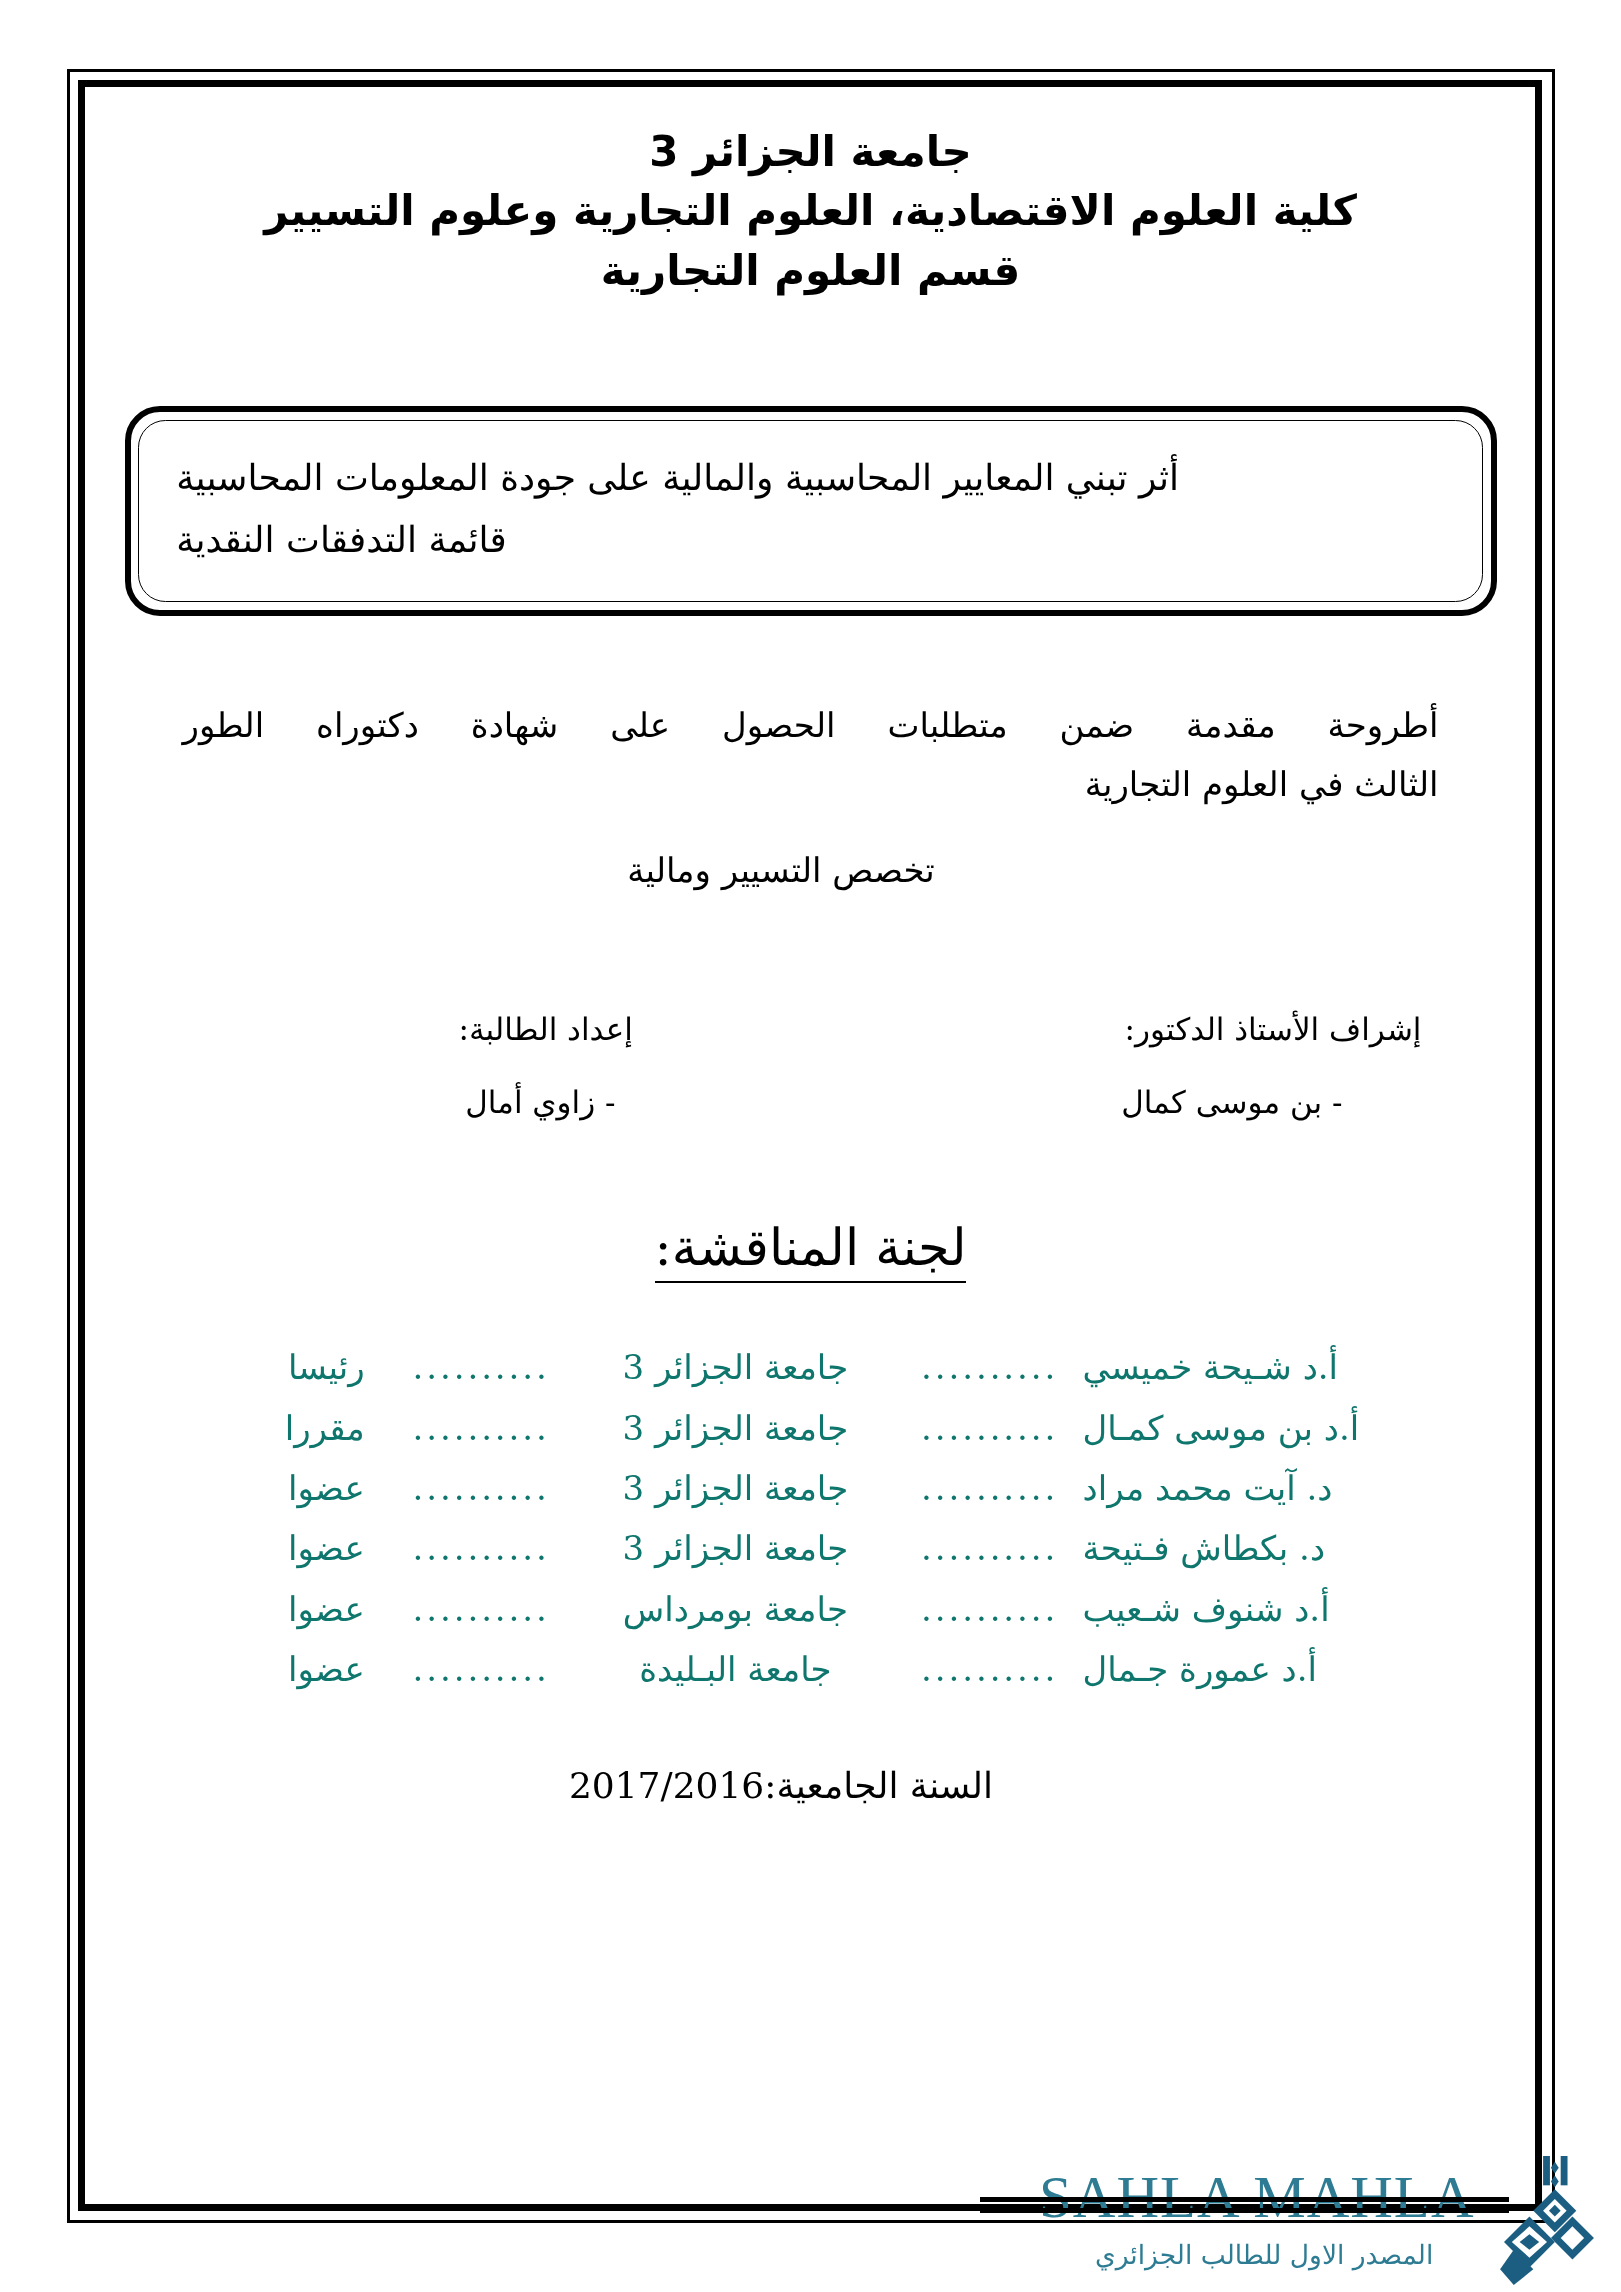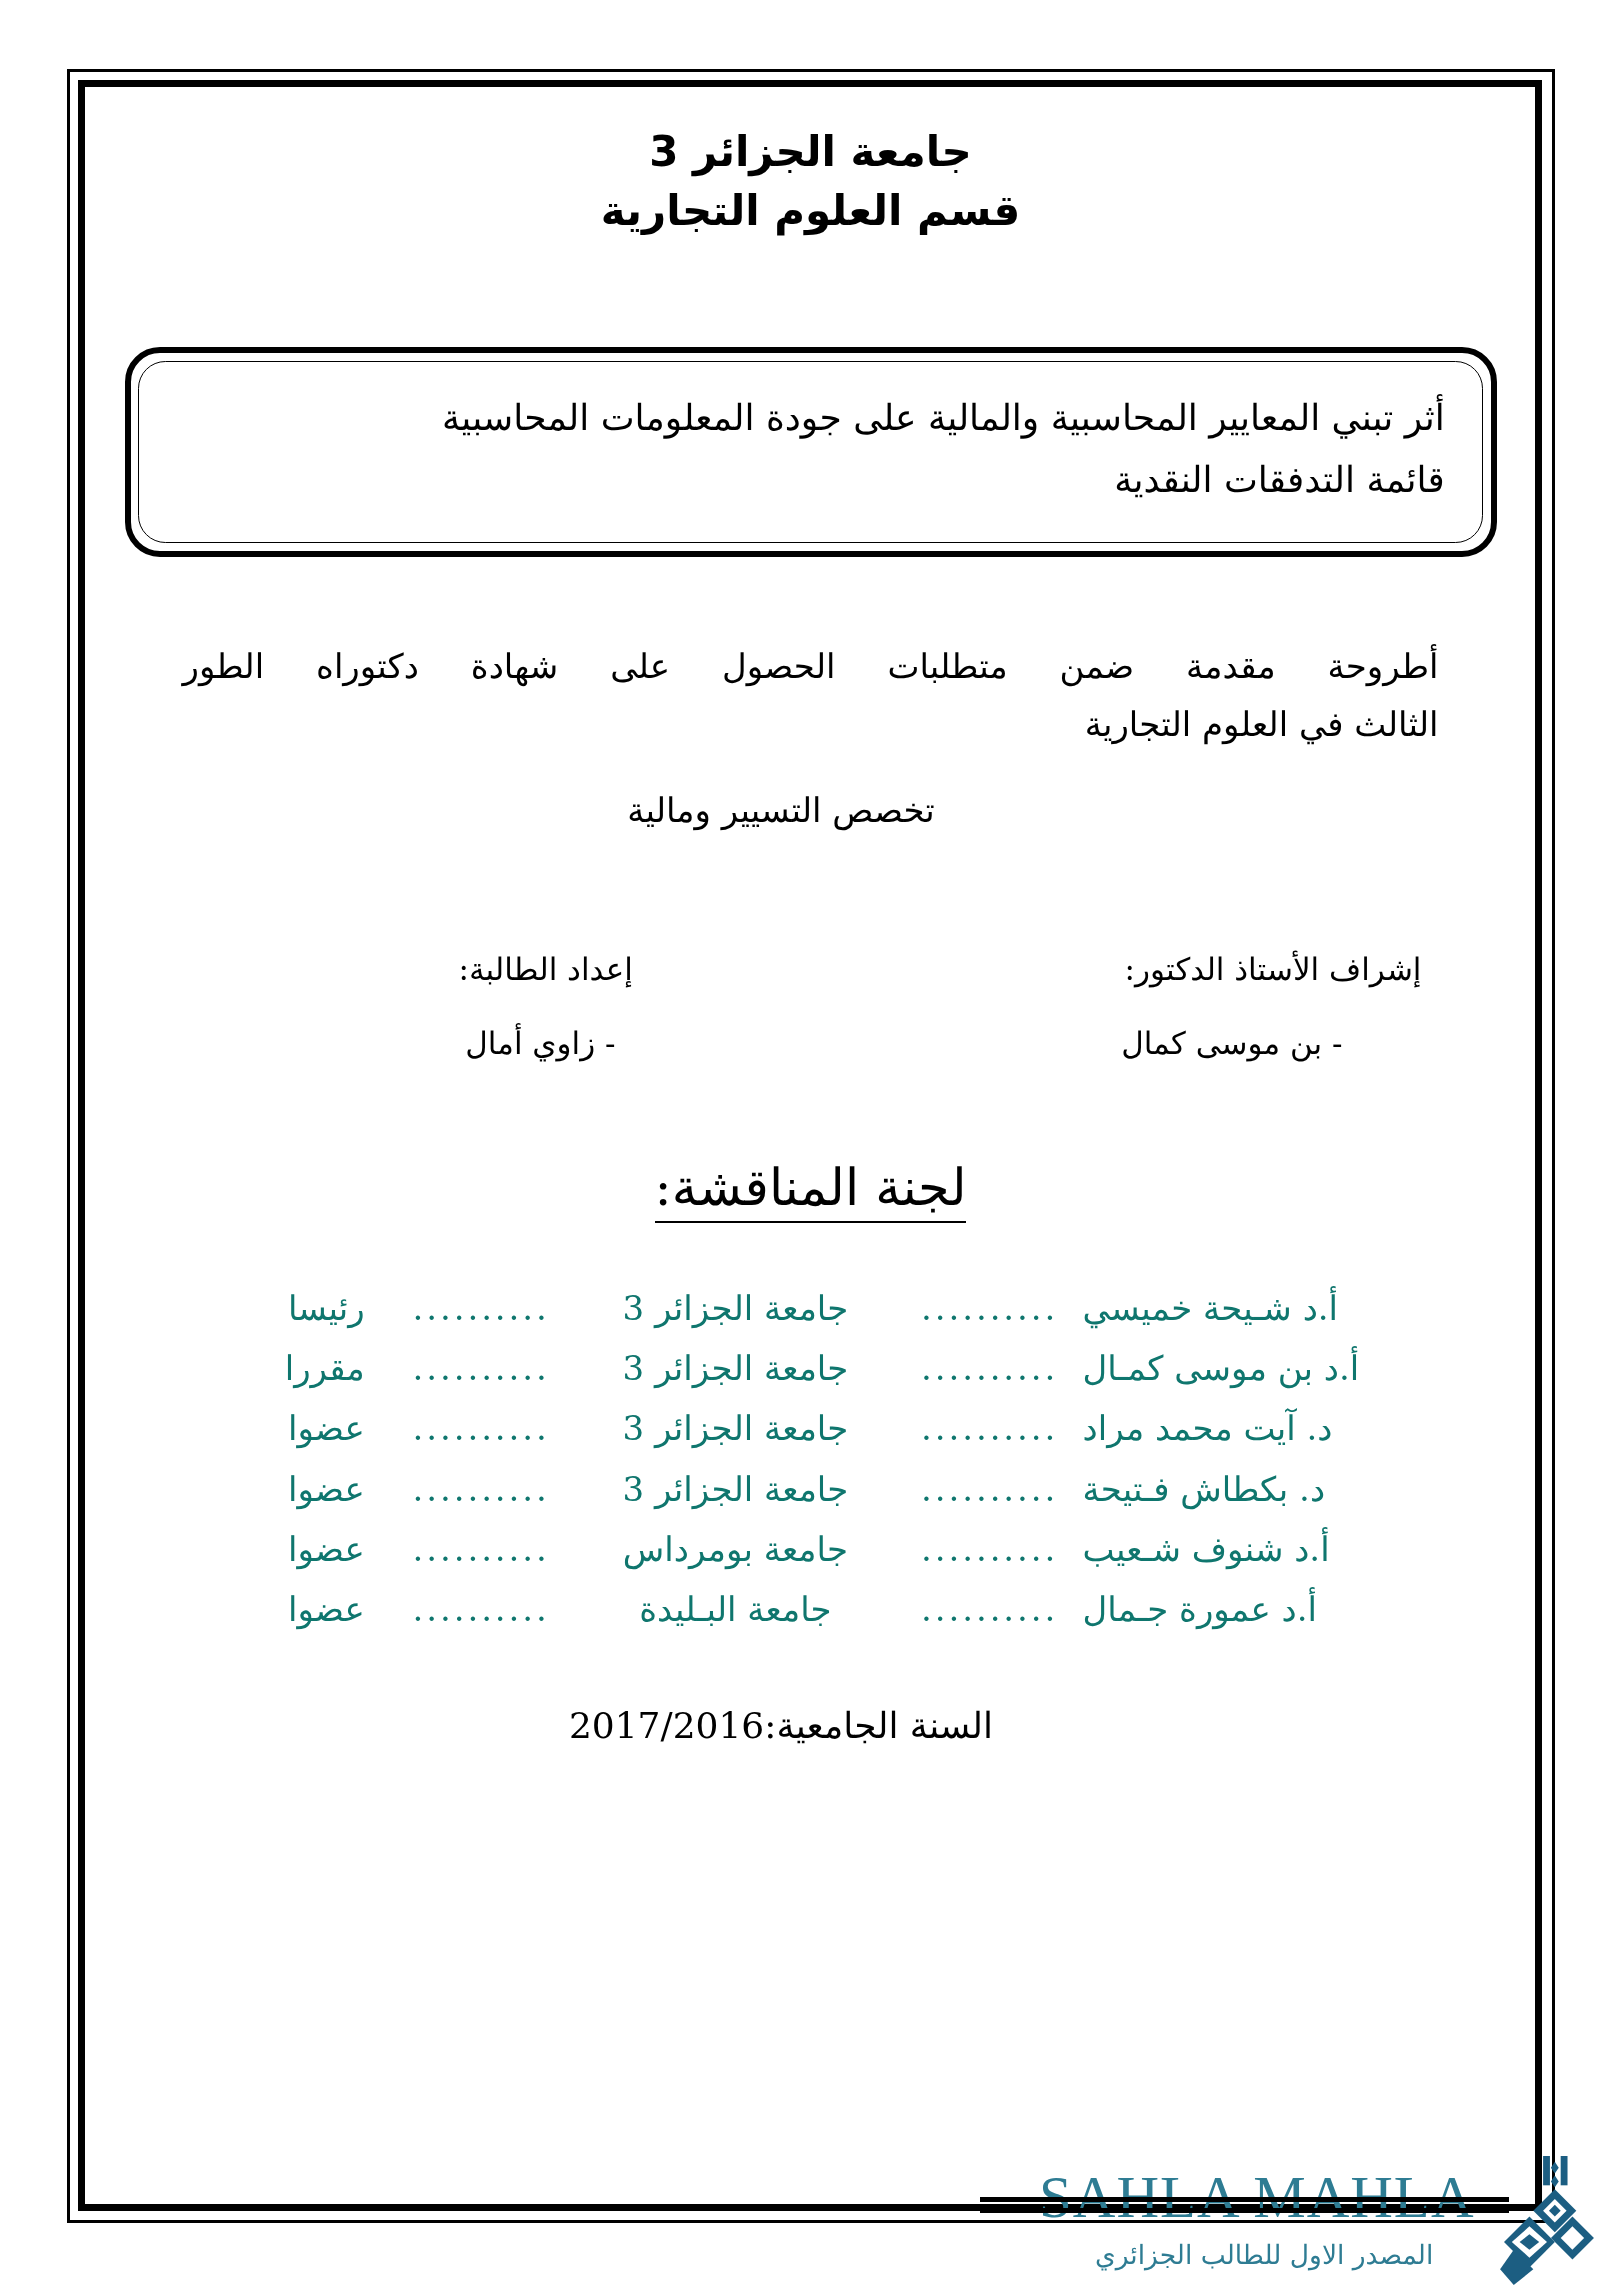--- a/index.html
+++ b/index.html
@@ -86,21 +86,21 @@
   .title-box-in {
     border: 1.5px solid #000;
     border-radius: 27.4px;
     box-sizing: border-box;
     padding: 25.5px 37px 31px 37px;
   }
   .title-line {
     font-family: "DejaVu Serif", "Liberation Serif", serif;
     font-size: 36px;
     line-height: 1.72;
-    text-align: right;
+    text-align: left;
     color: #000;
   }
 
   
   .degree-block {
     margin-top: 80px;
     padding: 0 61px 0 61px;
   }
   .degree-justified {
     font-family: "DejaVu Serif", "Liberation Serif", serif;
@@ -263,20 +263,21 @@
 
 <div class="page">
 
   <div class="border-outer"></div>
   <div class="border-inner"></div>
 
   <div class="content">
 
     <div class="header">
       <div class="header-line">جامعة الجزائر 3</div>
+      <div class="header-line">كلية العلوم الاقتصادية، العلوم التجارية وعلوم التسيير</div>
       <div class="header-line">قسم العلوم التجارية</div>
     </div>
 
     <div class="title-box-wrap">
       <div class="title-box">
         <div class="title-box-in">
           <div class="title-line">أثر تبني المعايير المحاسبية والمالية على جودة المعلومات المحاسبية</div>
           <div class="title-line">قائمة التدفقات النقدية</div>
         </div>
       </div>

